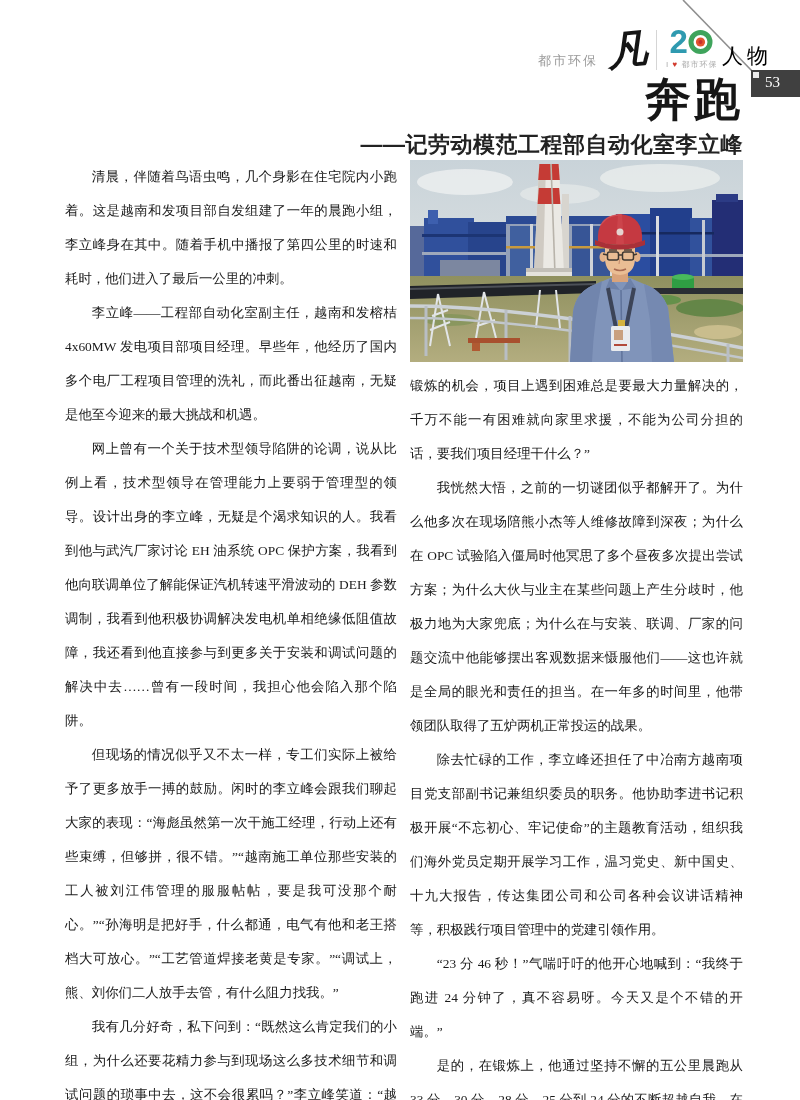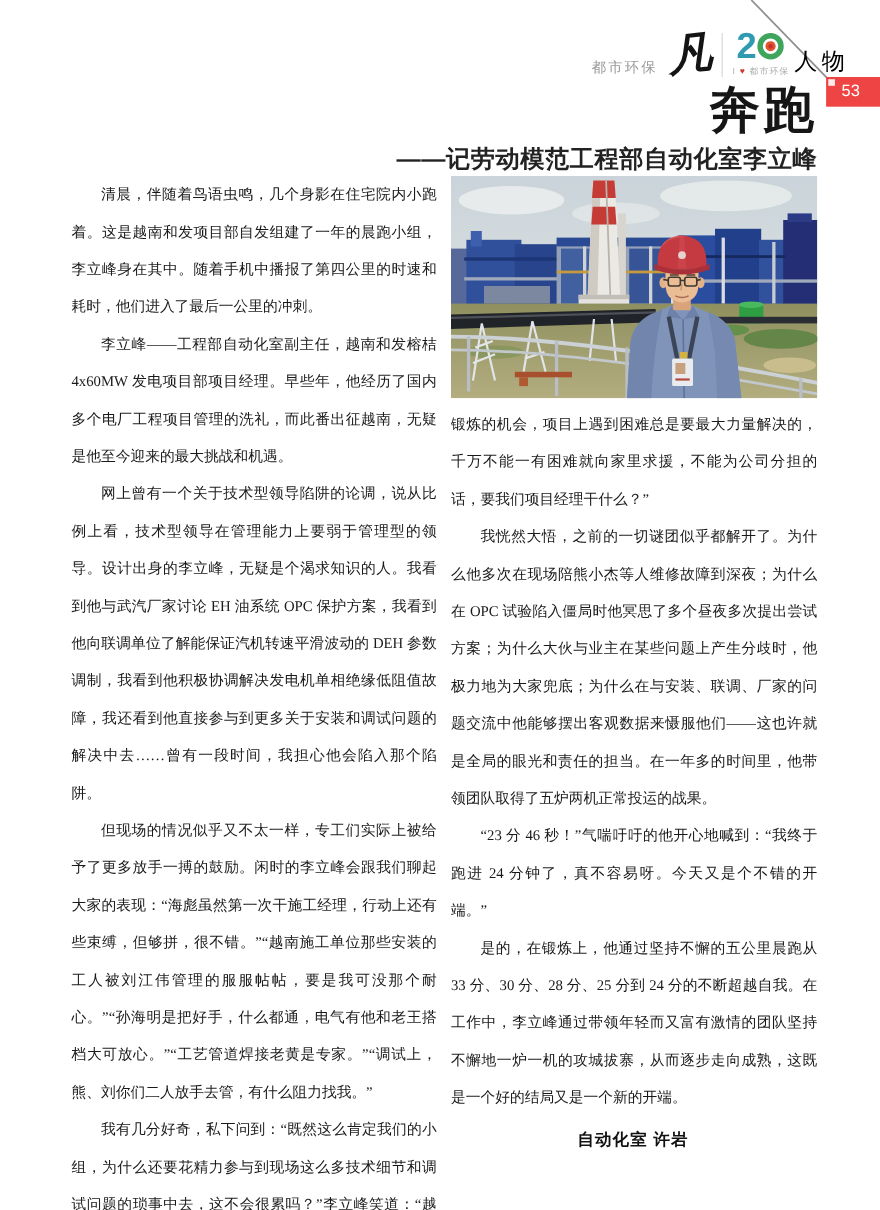--- a/index.html
+++ b/index.html
@@ -13,21 +13,21 @@
         font-size:40px;line-height:1;transform:rotate(-6deg);color:#141414;}
   .brand-divider{width:1px;height:40px;background:#d5d5d5;}
   .anniv{display:flex;flex-direction:column;align-items:center;}
   .anniv-num{display:flex;align-items:center;}
   .anniv-two{font-size:33px;font-weight:800;color:#2f9ab0;line-height:1;}
   .anniv-zero{margin-left:-1px;display:block;}
   .anniv-tagline{font-size:8px;color:#adadad;margin-top:1px;white-space:nowrap;letter-spacing:1px;}
   .anniv-heart{color:#d23b2e;}
   .diag-svg{position:absolute;left:668px;top:0;}
   .section-label{position:absolute;left:722px;top:20px;font-size:21px;font-weight:400;letter-spacing:4px;color:#000000;margin-top:22px;}
-  .page-badge{position:absolute;left:751px;top:70px;width:49px;height:27px;background:#ef4444;}
+  .page-badge{position:absolute;left:751px;top:70px;width:49px;height:27px;background:#404040;font-family:Liberation Serif, serif;}
   .badge-square{position:absolute;left:2px;top:2px;width:6px;height:6px;background:#ffffff;opacity:.9;}
   .badge-num{position:absolute;left:14px;top:4px;font-size:15px;color:#ffffff;font-weight:500;}
 
   
   .title-wrap{position:absolute;left:65px;top:74px;width:678px;text-align:right;}
   .article-title{margin:0;font-size:46px;font-weight:800;letter-spacing:3px;color:#161616;line-height:1.1;}
   .article-subtitle{margin:5px 0 0 0;font-size:22px;font-weight:600;color:#222;letter-spacing:0.5px;}
 
   
   .col{position:absolute;top:160px;width:332px;}
@@ -209,19 +209,20 @@
           <path d="M208,54 L206,84 L214,84 L212,54 Z" fill="#cf4850" opacity=".7"></path>
           <path d="M185,80 Q210,90 235,80 L235,85 Q210,94 185,85 Z" fill="#a93038"></path>
           <circle cx="210" cy="72" r="3.5" fill="#e8e3de" opacity=".9"></circle>
         </g>
       </g>
     </svg>
 
     <div>
         <p class="para cont">锻炼的机会，项目上遇到困难总是要最大力量解决的，千万不能一有困难就向家里求援，不能为公司分担的话，要我们项目经理干什么？”</p>
         <p class="para">我恍然大悟，之前的一切谜团似乎都解开了。为什么他多次在现场陪熊小杰等人维修故障到深夜；为什么在 OPC 试验陷入僵局时他冥思了多个昼夜多次提出尝试方案；为什么大伙与业主在某些问题上产生分歧时，他极力地为大家兜底；为什么在与安装、联调、厂家的问题交流中他能够摆出客观数据来慑服他们——这也许就是全局的眼光和责任的担当。在一年多的时间里，他带领团队取得了五炉两机正常投运的战果。</p>
+        <p class="para">除去忙碌的工作，李立峰还担任了中冶南方越南项目党支部副书记兼组织委员的职务。他协助李进书记积极开展“不忘初心、牢记使命”的主题教育活动，组织我们海外党员定期开展学习工作，温习党史、新中国史、十九大报告，传达集团公司和公司各种会议讲话精神等，积极践行项目管理中的党建引领作用。</p>
         <p class="para">“23 分 46 秒！”气喘吁吁的他开心地喊到：“我终于跑进 24 分钟了，真不容易呀。今天又是个不错的开端。”</p>
         <p class="para">是的，在锻炼上，他通过坚持不懈的五公里晨跑从 33 分、30 分、28 分、25 分到 24 分的不断超越自我。在工作中，李立峰通过带领年轻而又富有激情的团队坚持不懈地一炉一机的攻城拔寨，从而逐步走向成熟，这既是一个好的结局又是一个新的开端。</p>
       </div>
     <div class="byline">自动化室 许岩</div>
   </div>
 
 </div>
 
 </body></html>

